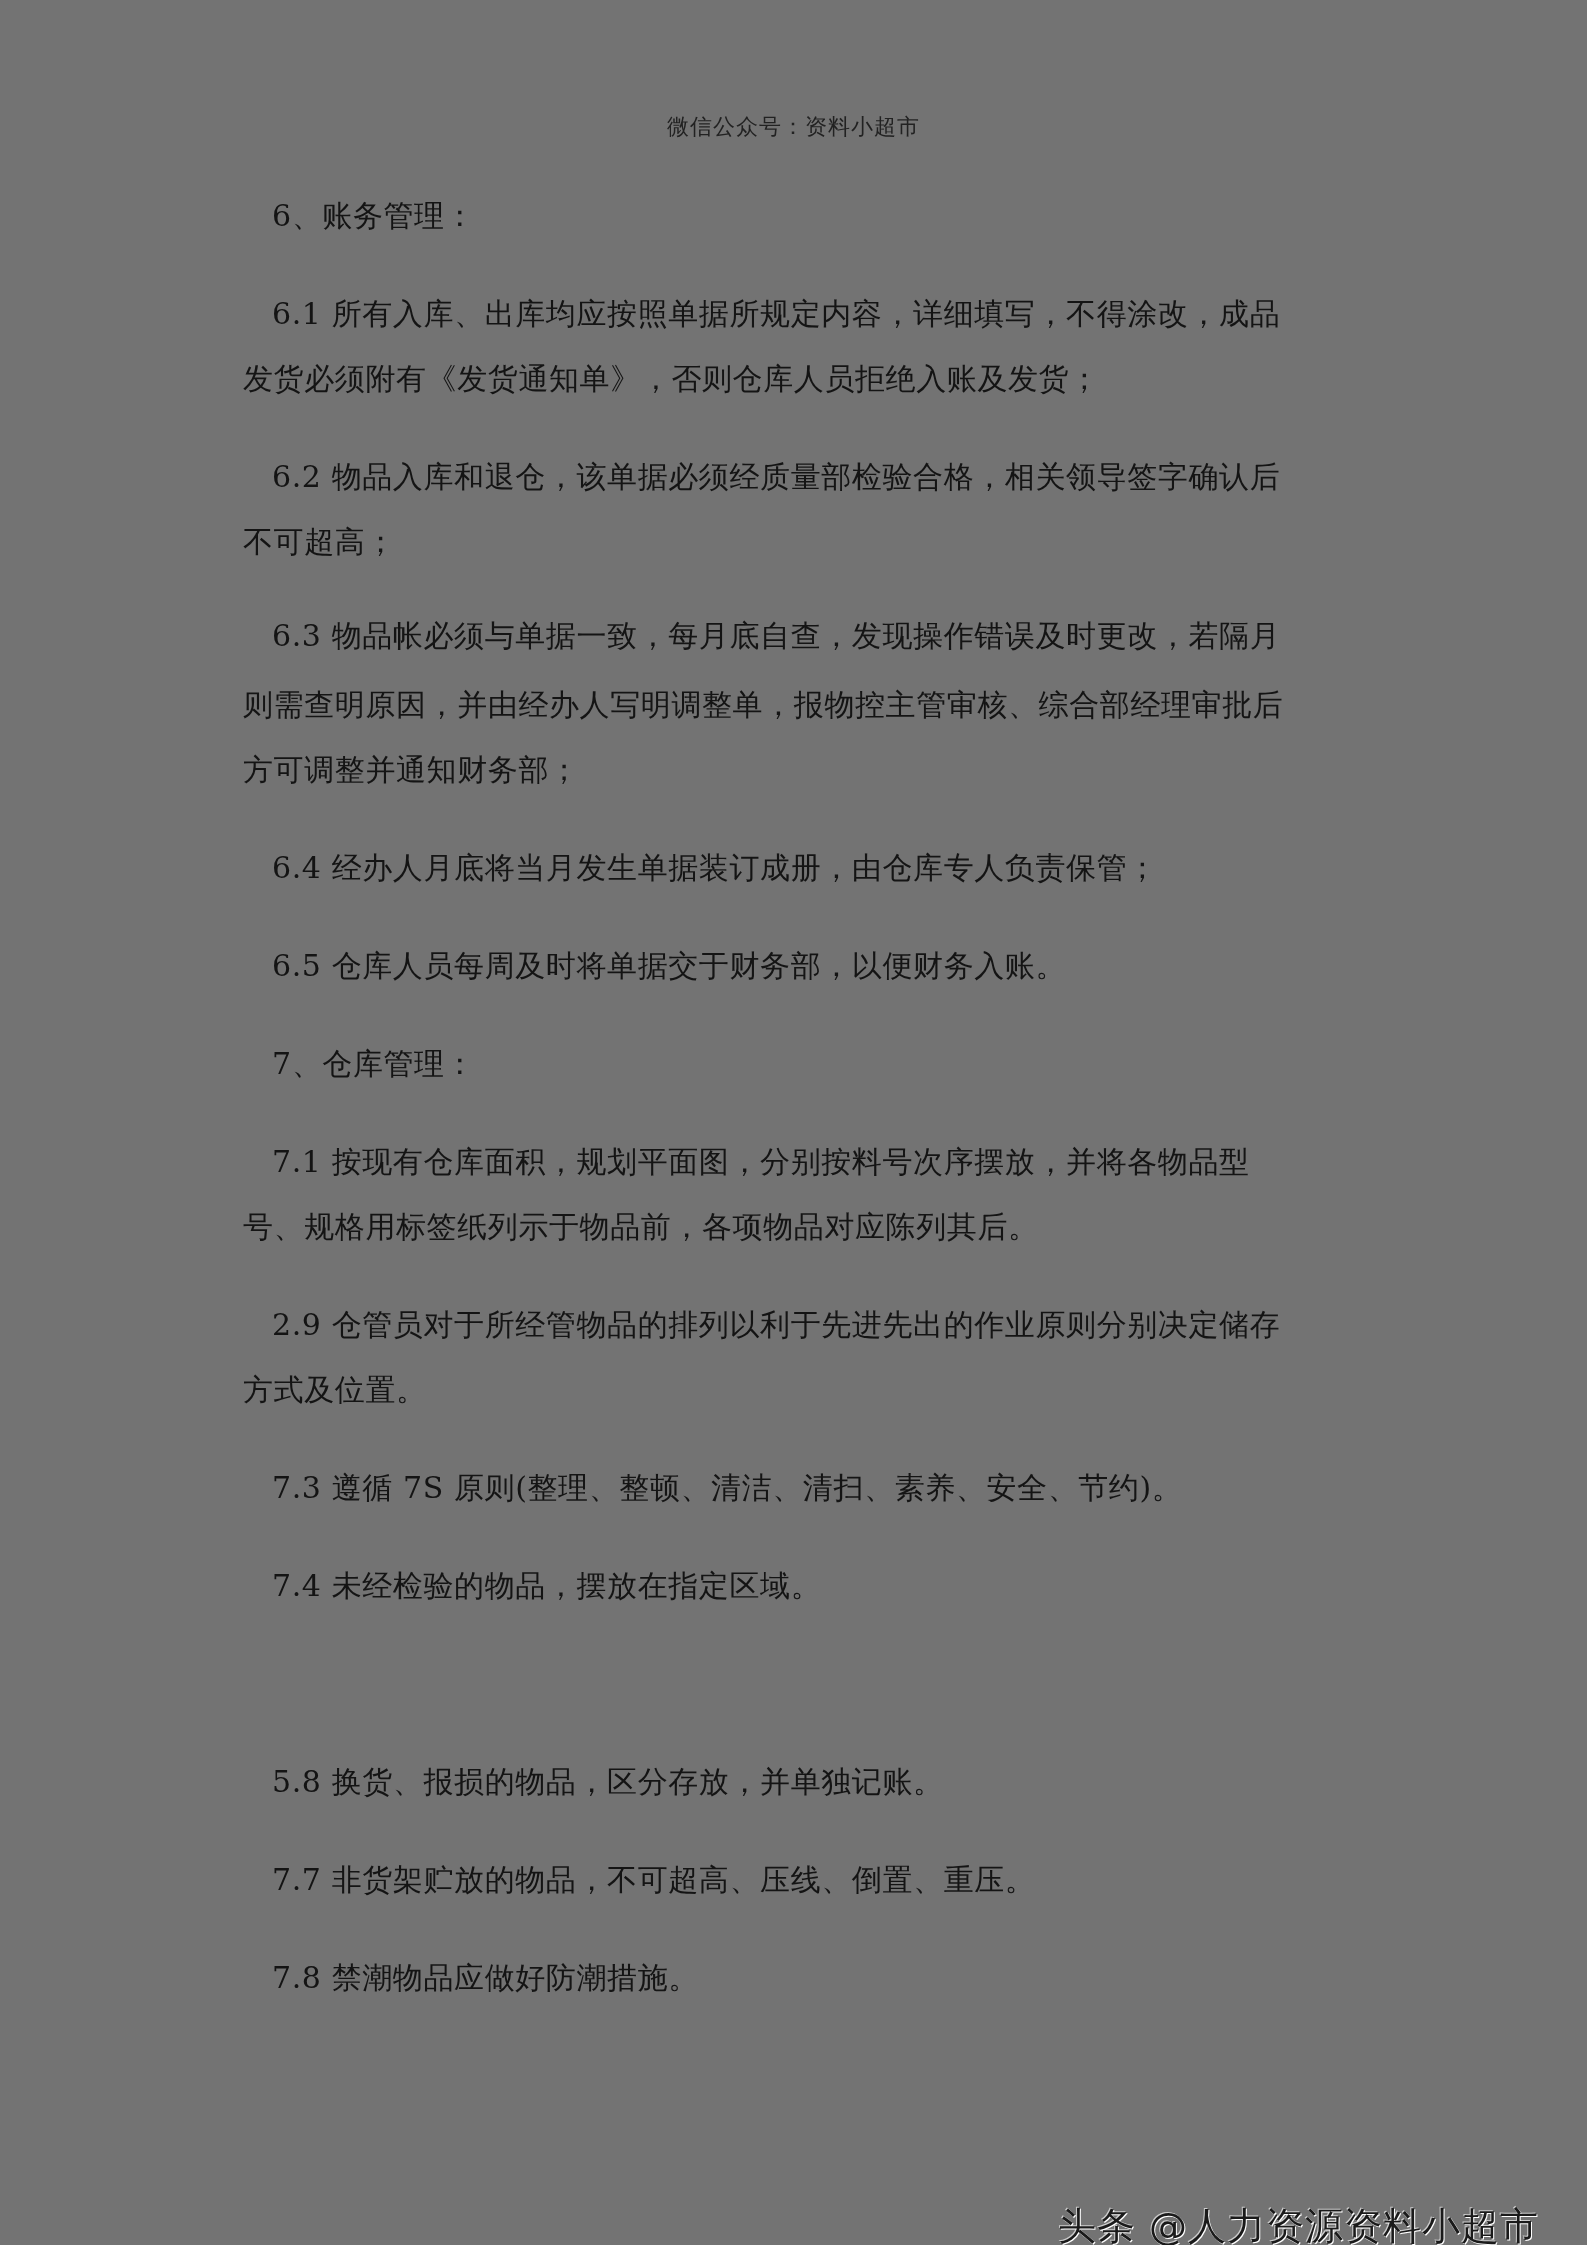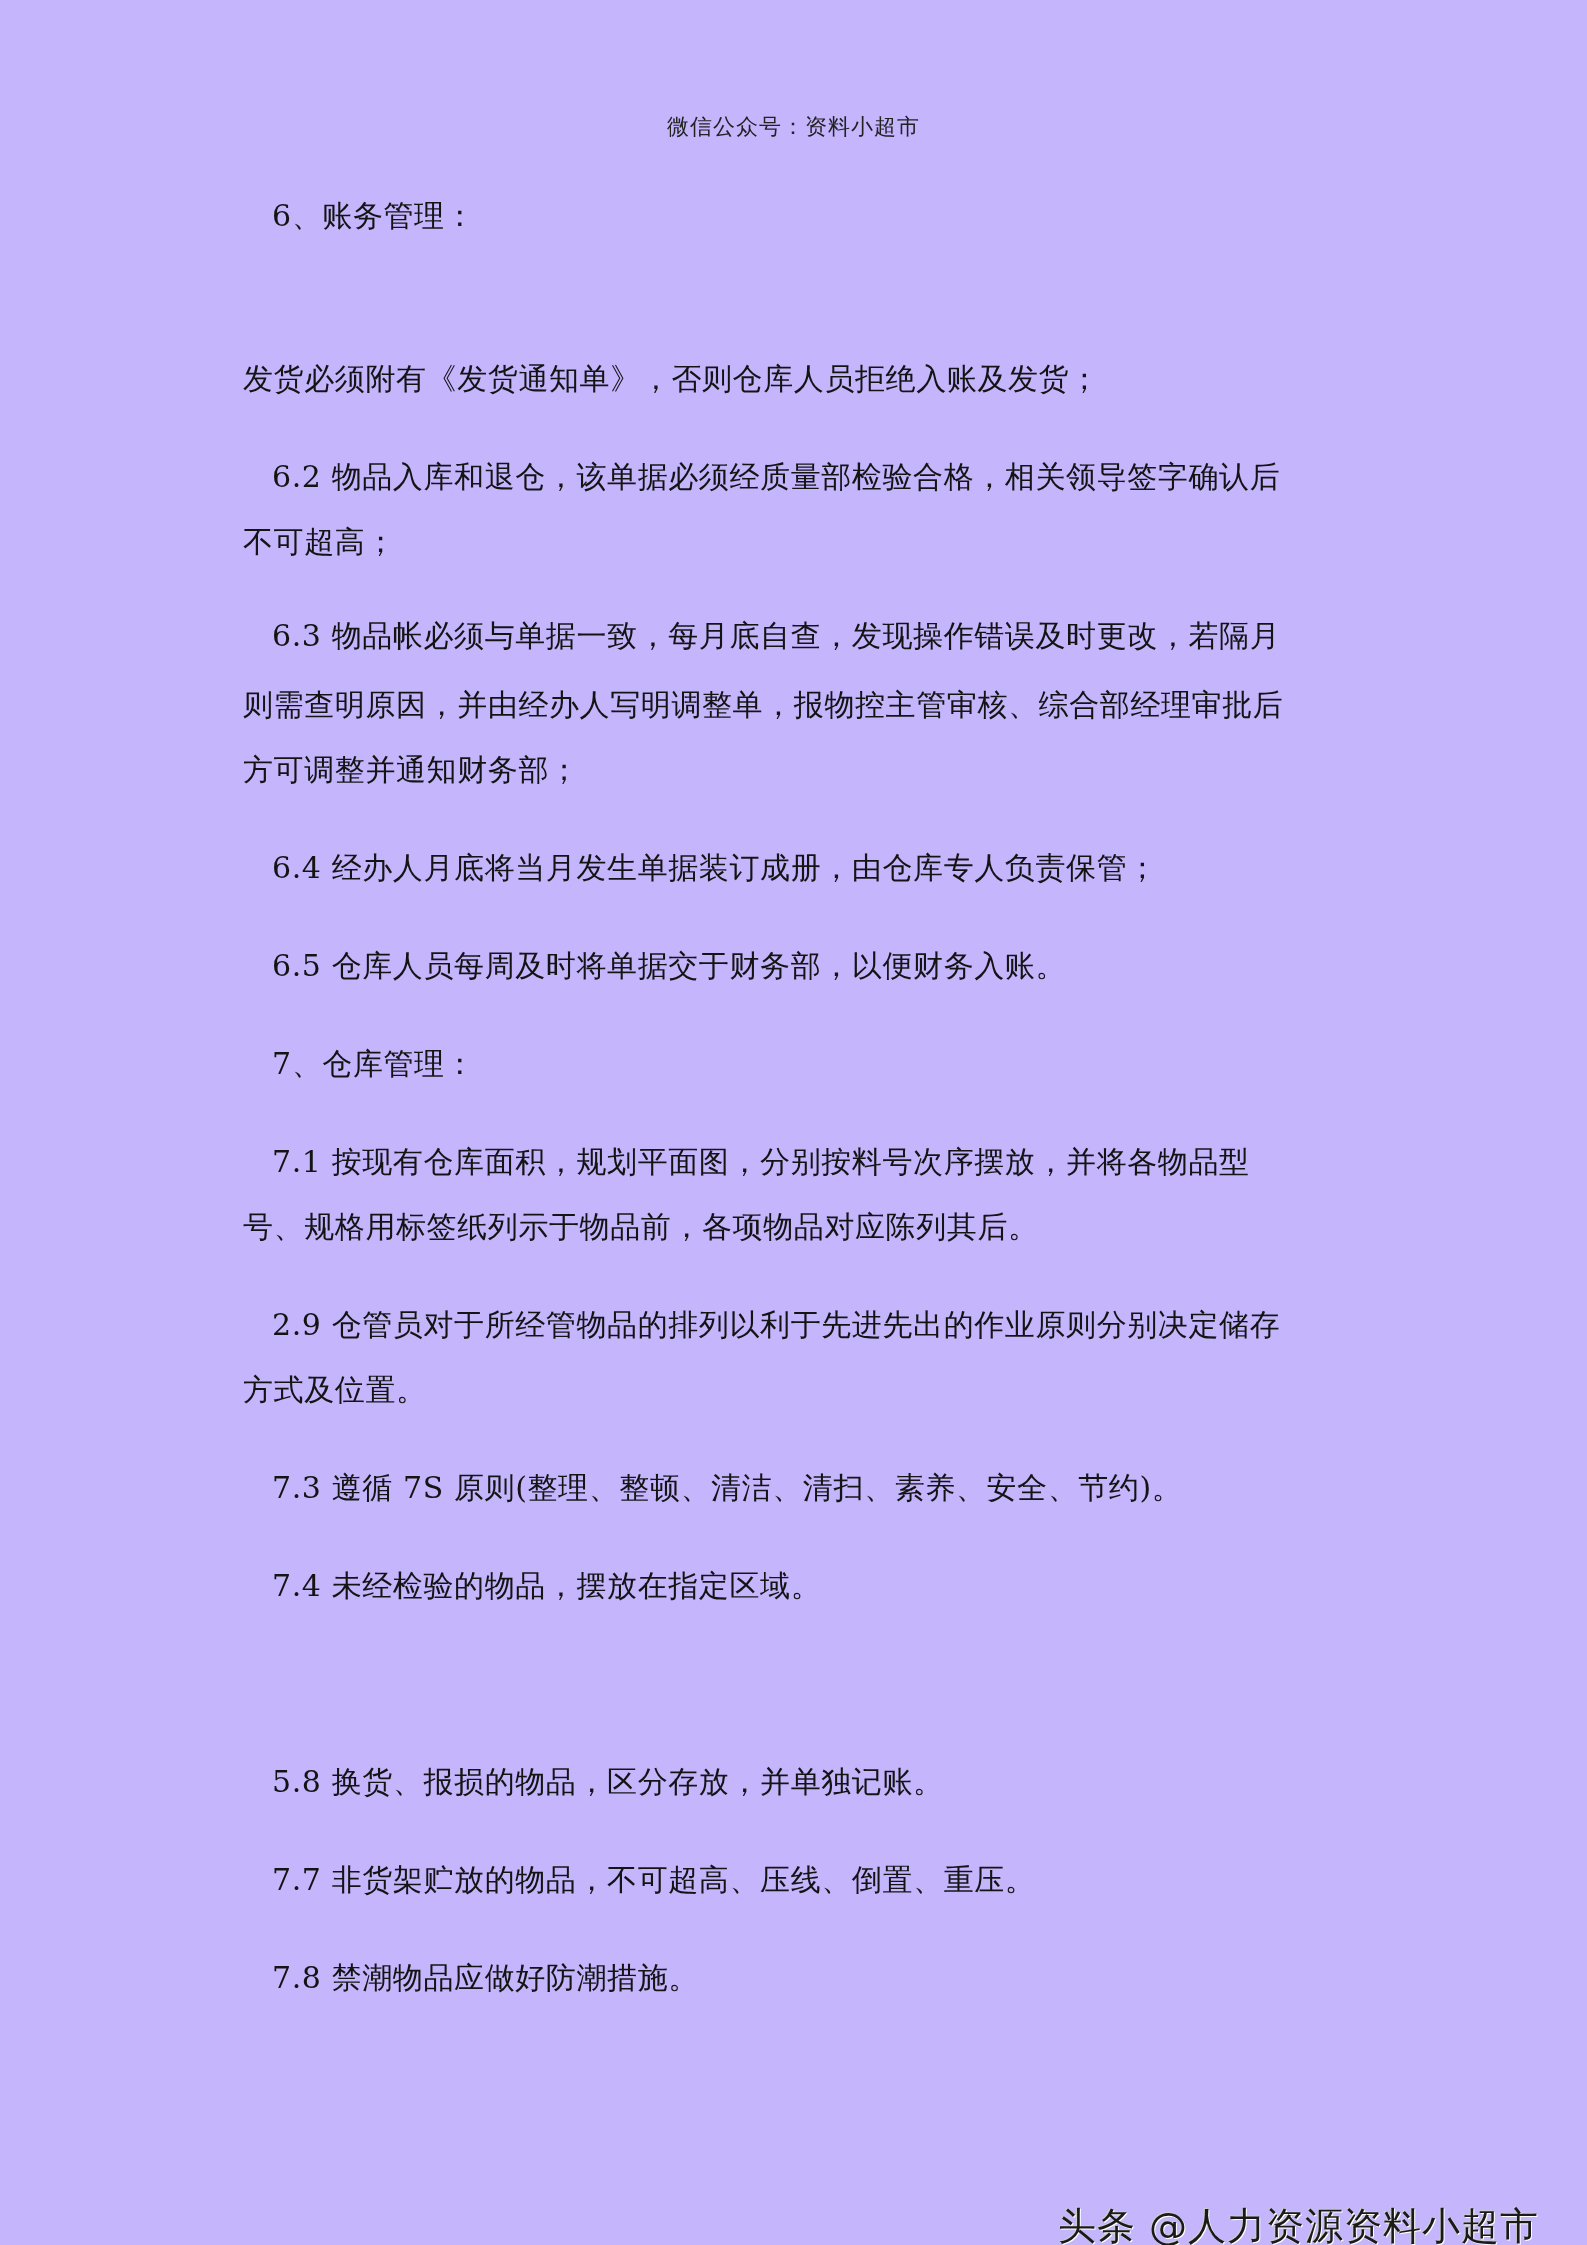--- a/index.html
+++ b/index.html
@@ -1,36 +1,37 @@
 <!DOCTYPE html>
 <html><head>
 <meta charset="utf-8">
 <style>
   html, body { margin: 0; padding: 0; background: #ffffff; }
   body { width: 1587px; height: 2245px; position: relative; overflow: hidden;
          font-family: "DejaVu Serif", "Liberation Serif", serif; color: #111111; }
-  .page { position: absolute; left: 0; top: 0; width: 1587px; height: 2245px; background: #c4b5fd; }
+  .page { position: absolute; left: 0; top: 0; width: 1587px; height: 2245px; background: #737373; }
   .header { position: absolute; top: 112px; left: 0; width: 1587px; text-align: center;
             font-size: 22px; color: #222222; letter-spacing: 1px; }
   .line { position: absolute; left: 243px; font-size: 30px; line-height: 40px; white-space: nowrap;
           letter-spacing: 0.6px; color: #141414; }
   .line.indent { left: 272px; }
   .watermark { position: absolute; top: 2160px; left: 1058px; font-family: "DejaVu Sans", "Liberation Sans", sans-serif;
                font-size: 38px; color: #1a1a1a; white-space: nowrap; letter-spacing: 1px;
                text-shadow: 1px 1px 0 #ffffff, -1px -1px 0 #cccccc; margin-top: 41px; }
 </style>
 </head>
 <body>
 
 <div class="page">
 
   <div class="header">微信公众号：资料小超市</div>
 
   <div class="line indent" style="top:196px">6、账务管理：</div>
 
+  <div class="line indent" style="top:294px">6.1 所有入库、出库均应按照单据所规定内容，详细填写，不得涂改，成品</div>
   <div class="line" style="top:359px">发货必须附有《发货通知单》，否则仓库人员拒绝入账及发货；</div>
 
   <div class="line indent" style="top:457px">6.2 物品入库和退仓，该单据必须经质量部检验合格，相关领导签字确认后</div>
   <div class="line" style="top:522px">不可超高；</div>
 
   <div class="line indent" style="top:616px">6.3 物品帐必须与单据一致，每月底自查，发现操作错误及时更改，若隔月</div>
   <div class="line" style="top:685px">则需查明原因，并由经办人写明调整单，报物控主管审核、综合部经理审批后</div>
   <div class="line" style="top:750px">方可调整并通知财务部；</div>
 
   <div class="line indent" style="top:848px">6.4 经办人月底将当月发生单据装订成册，由仓库专人负责保管；</div>

